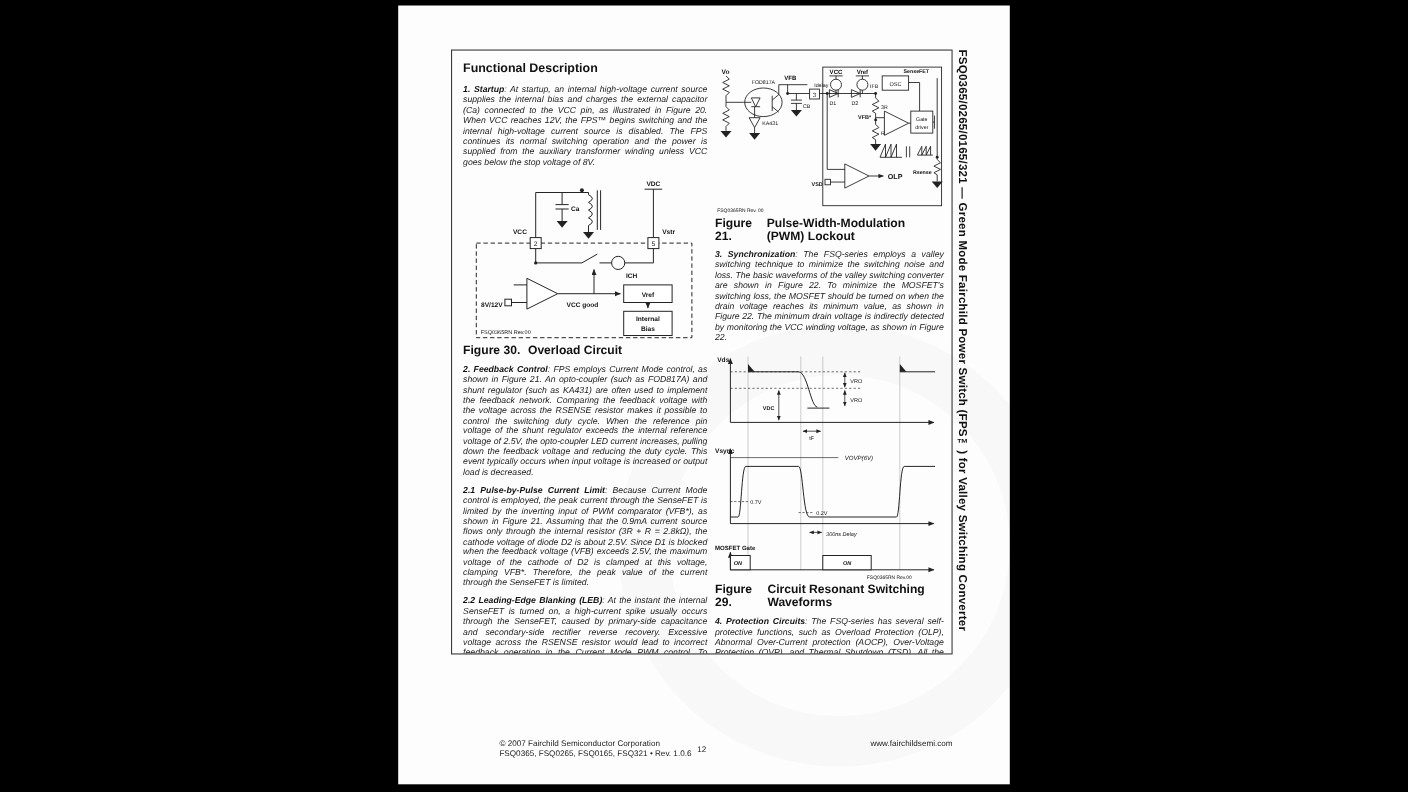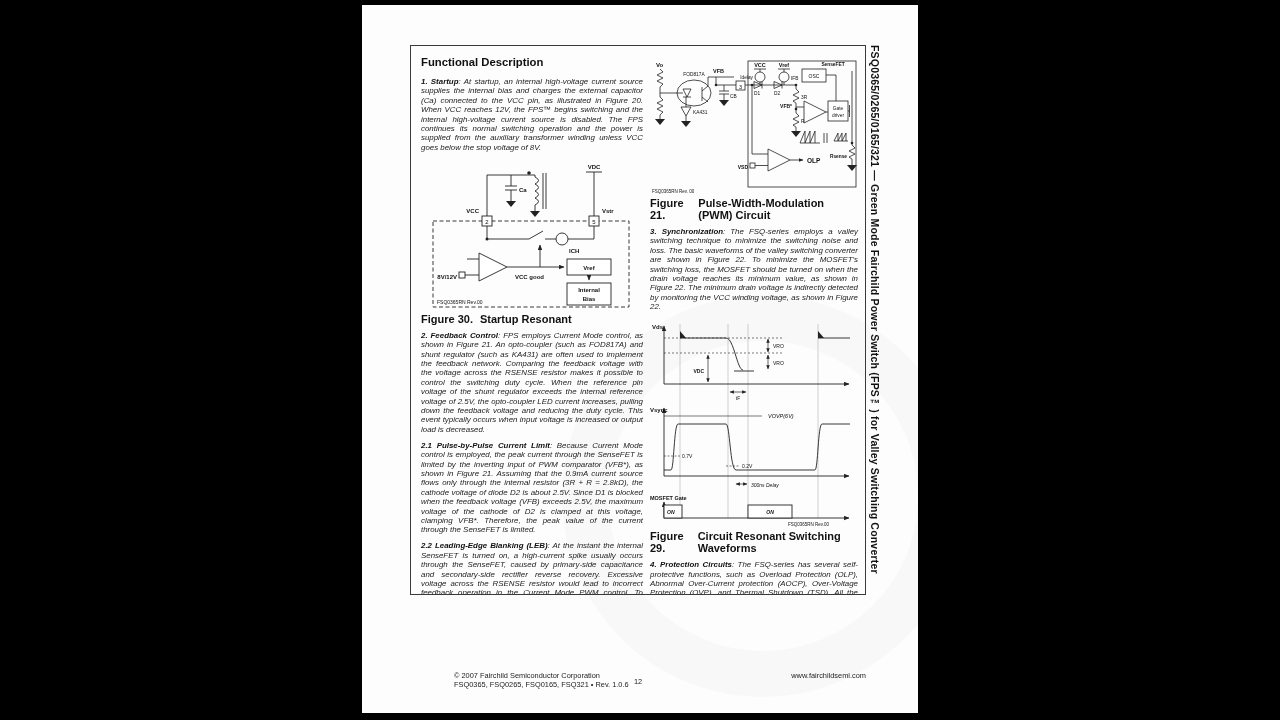--- a/index.html
+++ b/index.html
@@ -88,21 +88,21 @@
             <text x="36" y="120" text-anchor="end" font-weight="bold">8V/12V</text>
             <text x="94" y="120" font-weight="bold">VCC good</text>
             <text x="168" y="111" text-anchor="middle" font-weight="bold">Vref</text>
             <text x="168" y="133" text-anchor="middle" font-weight="bold">Internal</text>
             <text x="168" y="142" text-anchor="middle" font-weight="bold">Bias</text>
             <text x="16" y="145" font-size="5">FSQ0365RN Rev.00</text>
           </g>
         </svg>
         <div class="fig-cap">
             <span>Figure 30.</span>
-            <span>Startup Resonant</span>
+            <span>Overload Circuit</span>
           </div>
 
         <p class="para"><b>2. Feedback Control</b><span>: FPS employs Current Mode control, as shown in Figure 21. An opto-coupler (such as FOD817A) and shunt regulator (such as KA431) are often used to implement the feedback network. Comparing the feedback voltage with the voltage across the RSENSE resistor makes it possible to control the switching duty cycle. When the reference pin voltage of the shunt regulator exceeds the internal reference voltage of 2.5V, the opto-coupler LED current increases, pulling down the feedback voltage and reducing the duty cycle. This event typically occurs when input voltage is increased or output load is decreased.</span></p>
         <p class="para"><b>2.1 Pulse-by-Pulse Current Limit</b><span>: Because Current Mode control is employed, the peak current through the SenseFET is limited by the inverting input of PWM comparator (VFB*), as shown in Figure 21. Assuming that the 0.9mA current source flows only through the internal resistor (3R + R = 2.8kΩ), the cathode voltage of diode D2 is about 2.5V. Since D1 is blocked when the feedback voltage (VFB) exceeds 2.5V, the maximum voltage of the cathode of D2 is clamped at this voltage, clamping VFB*. Therefore, the peak value of the current through the SenseFET is limited.</span></p>
         <p class="para"><b>2.2 Leading-Edge Blanking (LEB)</b><span>: At the instant the internal SenseFET is turned on, a high-current spike usually occurs through the SenseFET, caused by primary-side capacitance and secondary-side rectifier reverse recovery. Excessive voltage across the RSENSE resistor would lead to incorrect feedback operation in the Current Mode PWM control. To counter this effect, the FPS employs a leading-edge blanking (LEB) circuit. This circuit inhibits the PWM comparator for a short time (tLEB) after the SenseFET is turned on.</span></p>
       </div>
 
       <div class="col-right">
 
         <svg class="fig" width="208" height="138" viewBox="0 0 208 138">
@@ -190,21 +190,21 @@
             <text x="188" y="60" text-anchor="middle">driver</text>
             <text x="183" y="9" text-anchor="middle" font-weight="bold">SenseFET</text>
             <text x="98" y="112" text-anchor="end" font-size="5" font-weight="bold">VSD</text>
             <text x="157" y="106" font-size="6.5" font-weight="bold">OLP</text>
             <text x="197" y="101" text-anchor="end" font-weight="bold">Rsense</text>
             <text x="2" y="136" font-size="4.5">FSQ0365RN Rev. 00</text>
           </g>
         </svg>
         <div class="fig-cap">
             <span>Figure 21.</span>
-            <span>Pulse-Width-Modulation (PWM) Circuit</span>
+            <span>Pulse-Width-Modulation (PWM) Lockout</span>
           </div>
 
         <p class="para"><b>3. Synchronization</b><span>: The FSQ-series employs a valley switching technique to minimize the switching noise and loss. The basic waveforms of the valley switching converter are shown in Figure 22. To minimize the MOSFET's switching loss, the MOSFET should be turned on when the drain voltage reaches its minimum value, as shown in Figure 22. The minimum drain voltage is indirectly detected by monitoring the VCC winding voltage, as shown in Figure 22.</span></p>
 
         <svg class="fig" width="208" height="210" viewBox="0 0 208 210">
           <defs>
               <marker id="a22" markerWidth="7" markerHeight="7" refX="5.5" refY="2.5" orient="auto-start-reverse">
                 <path d="M0,0L6,2.5L0,5z" fill="#222"></path>
               </marker>
             </defs>

